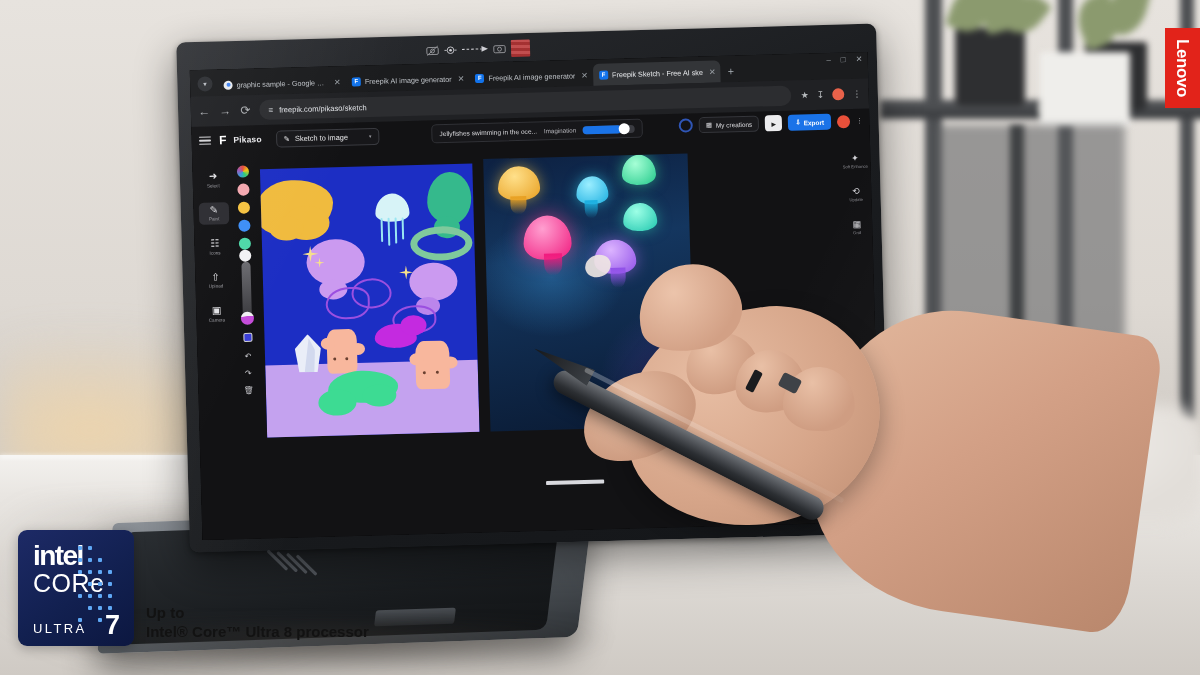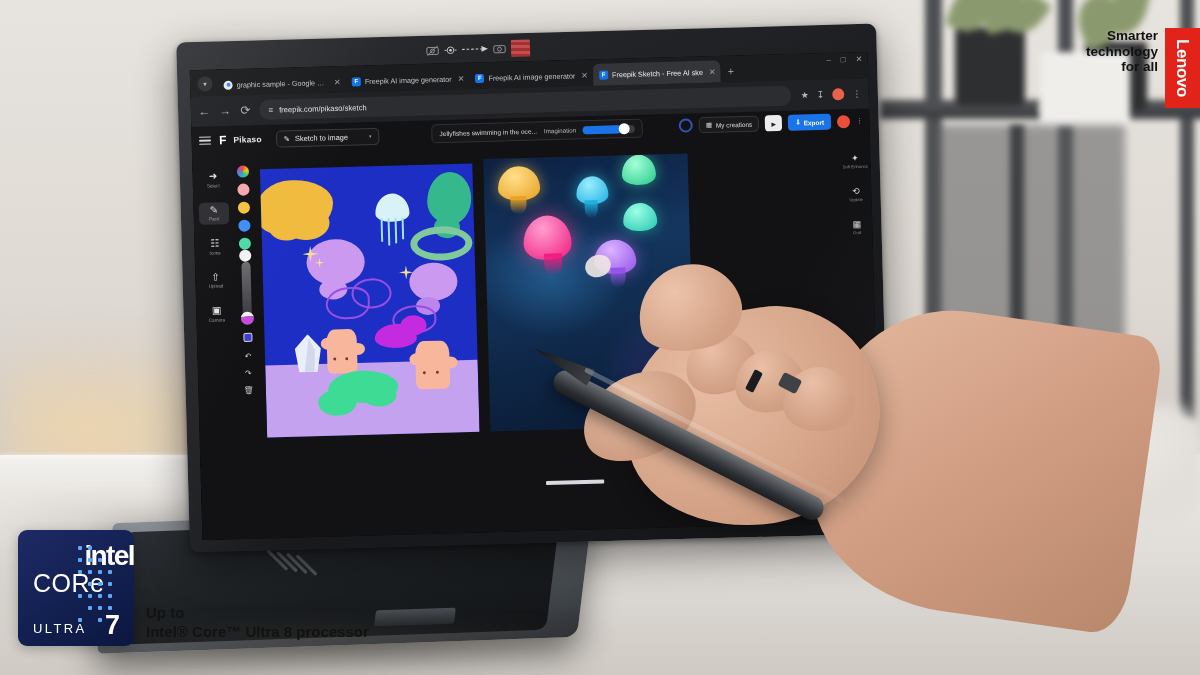--- a/index.html
+++ b/index.html
@@ -316,21 +316,21 @@
   }
 
   
   #intel-badge { position:absolute; left:18px; top:530px; z-index:80; display:flex; align-items:flex-end; gap:12px; }
   .intel-sq {
     width:116px; height:116px; border-radius:9px;
     background:linear-gradient(145deg,#1d2a66 0%,#122050 55%,#0c1740 100%);
     position:relative; padding:13px 0 0 15px; color:#fff;
     box-shadow:0 3px 12px rgba(0,0,0,.25);
   }
-  .intel-word { font-size:28px; font-weight:bold; letter-spacing:-1.6px; line-height:.95;text-align:right; }
+  .intel-word { font-size:28px; font-weight:bold; letter-spacing:-1.6px; line-height:.95; }
   .intel-core { font-size:25px; font-weight:400; letter-spacing:.5px; line-height:1.05; }
   .intel-ultra {
     position:absolute; left:15px; bottom:10px; font-size:13px; letter-spacing:2.4px; font-weight:400;
   }
   .intel-7 { position:absolute; right:14px; bottom:5px; font-size:27px; font-weight:bold; }
   .dots { position:absolute; right:10px; top:16px; width:46px; height:80px; }
   .dot { position:absolute; width:4px;height:4px;border-radius:1px;background:#5fa8f5; }
   .intel-caption { color:#121212; font-weight:bold; line-height:1.26; padding-bottom:4px; }
   .cap1 { font-size:15px; }
   .cap2 { font-size:15px; }
@@ -698,21 +698,16 @@
         <div class="dot" style="left:20px;top:72px"></div>
     </div>
   </div>
   <div class="intel-caption">
     <div class="cap1">Up to</div>
     <div class="cap2">Intel® Core™ Ultra 8 processor</div>
   </div>
 </div>
 
 <div id="lenovo">
-  <div class="lenovo-tag">
-    <div>Smarter</div>
-    <div>technology</div>
-    <div>for all</div>
-  </div>
   <div class="lenovo-box">
     <div class="lenovo-word">Lenovo</div>
   </div>
 </div>
 
 </body></html>

